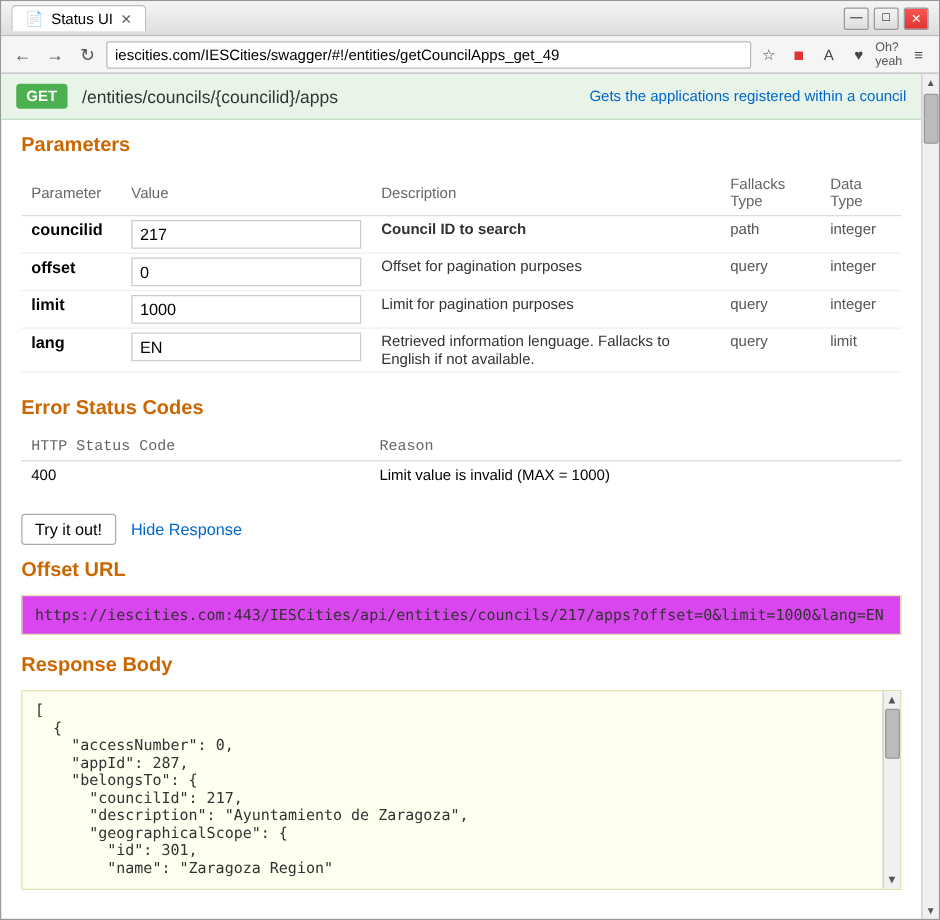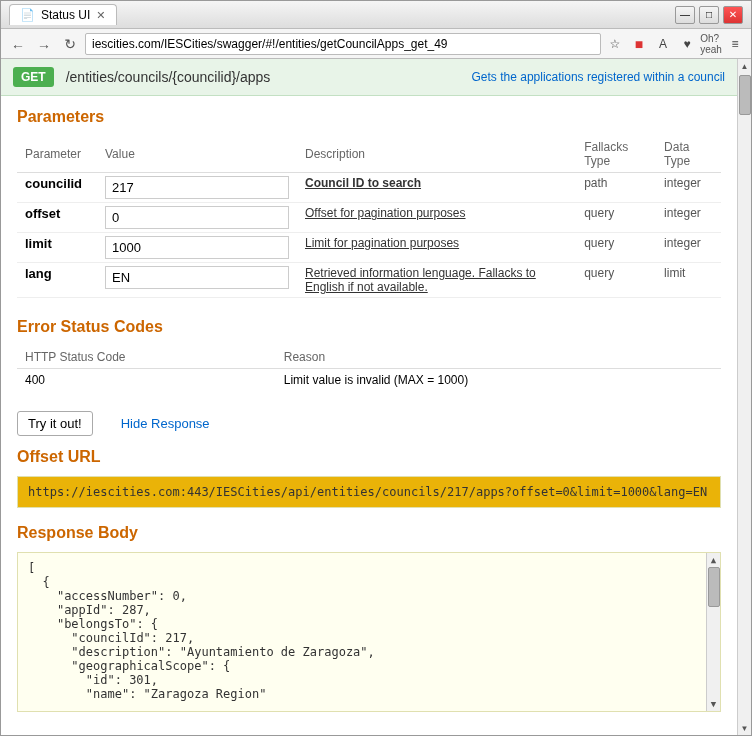--- a/index.html
+++ b/index.html
@@ -213,21 +213,20 @@
       width: 100%;
       border: 1px solid #ccc;
       padding: 3px 6px;
       font-size: 13px;
       background: white;
     }
 
     .param-desc {
       font-size: 12px;
       color: #333;
-      text-decoration: underline;
     }
 
     .param-type {
       font-size: 12px;
       color: #555;
     }
 
     
     .error-section {
       padding: 8px 16px 12px;
@@ -238,33 +237,34 @@
       border-collapse: collapse;
     }
 
     .error-table th {
       text-align: left;
       padding: 4px 8px;
       font-weight: normal;
       color: #666;
       font-size: 12px;
       border-bottom: 1px solid #ddd;
+      font-family: Liberation Mono, monospace;
     }
 
     .error-table td {
       padding: 4px 8px;
       font-size: 12px;
     }
 
     
     .action-bar {
       padding: 8px 16px;
       display: flex;
       align-items: center;
-      gap: 28px;
+      gap: 12px;
     }
 
     .try-btn {
       background: white;
       border: 1px solid #aaa;
       padding: 4px 10px;
       border-radius: 3px;
       cursor: pointer;
       font-size: 13px;
     }
@@ -275,21 +275,21 @@
       font-size: 13px;
       text-decoration: none;
     }
 
     
     .url-section {
       padding: 4px 16px 12px;
     }
 
     .url-box {
-      background: #eab308;
+      background: #d946ef;
       border: 1px solid #e0e0b0;
       padding: 8px 10px;
       font-size: 12px;
       color: #333;
       font-family: monospace;
       word-break: break-all;
     }
 
     
     .response-section {

